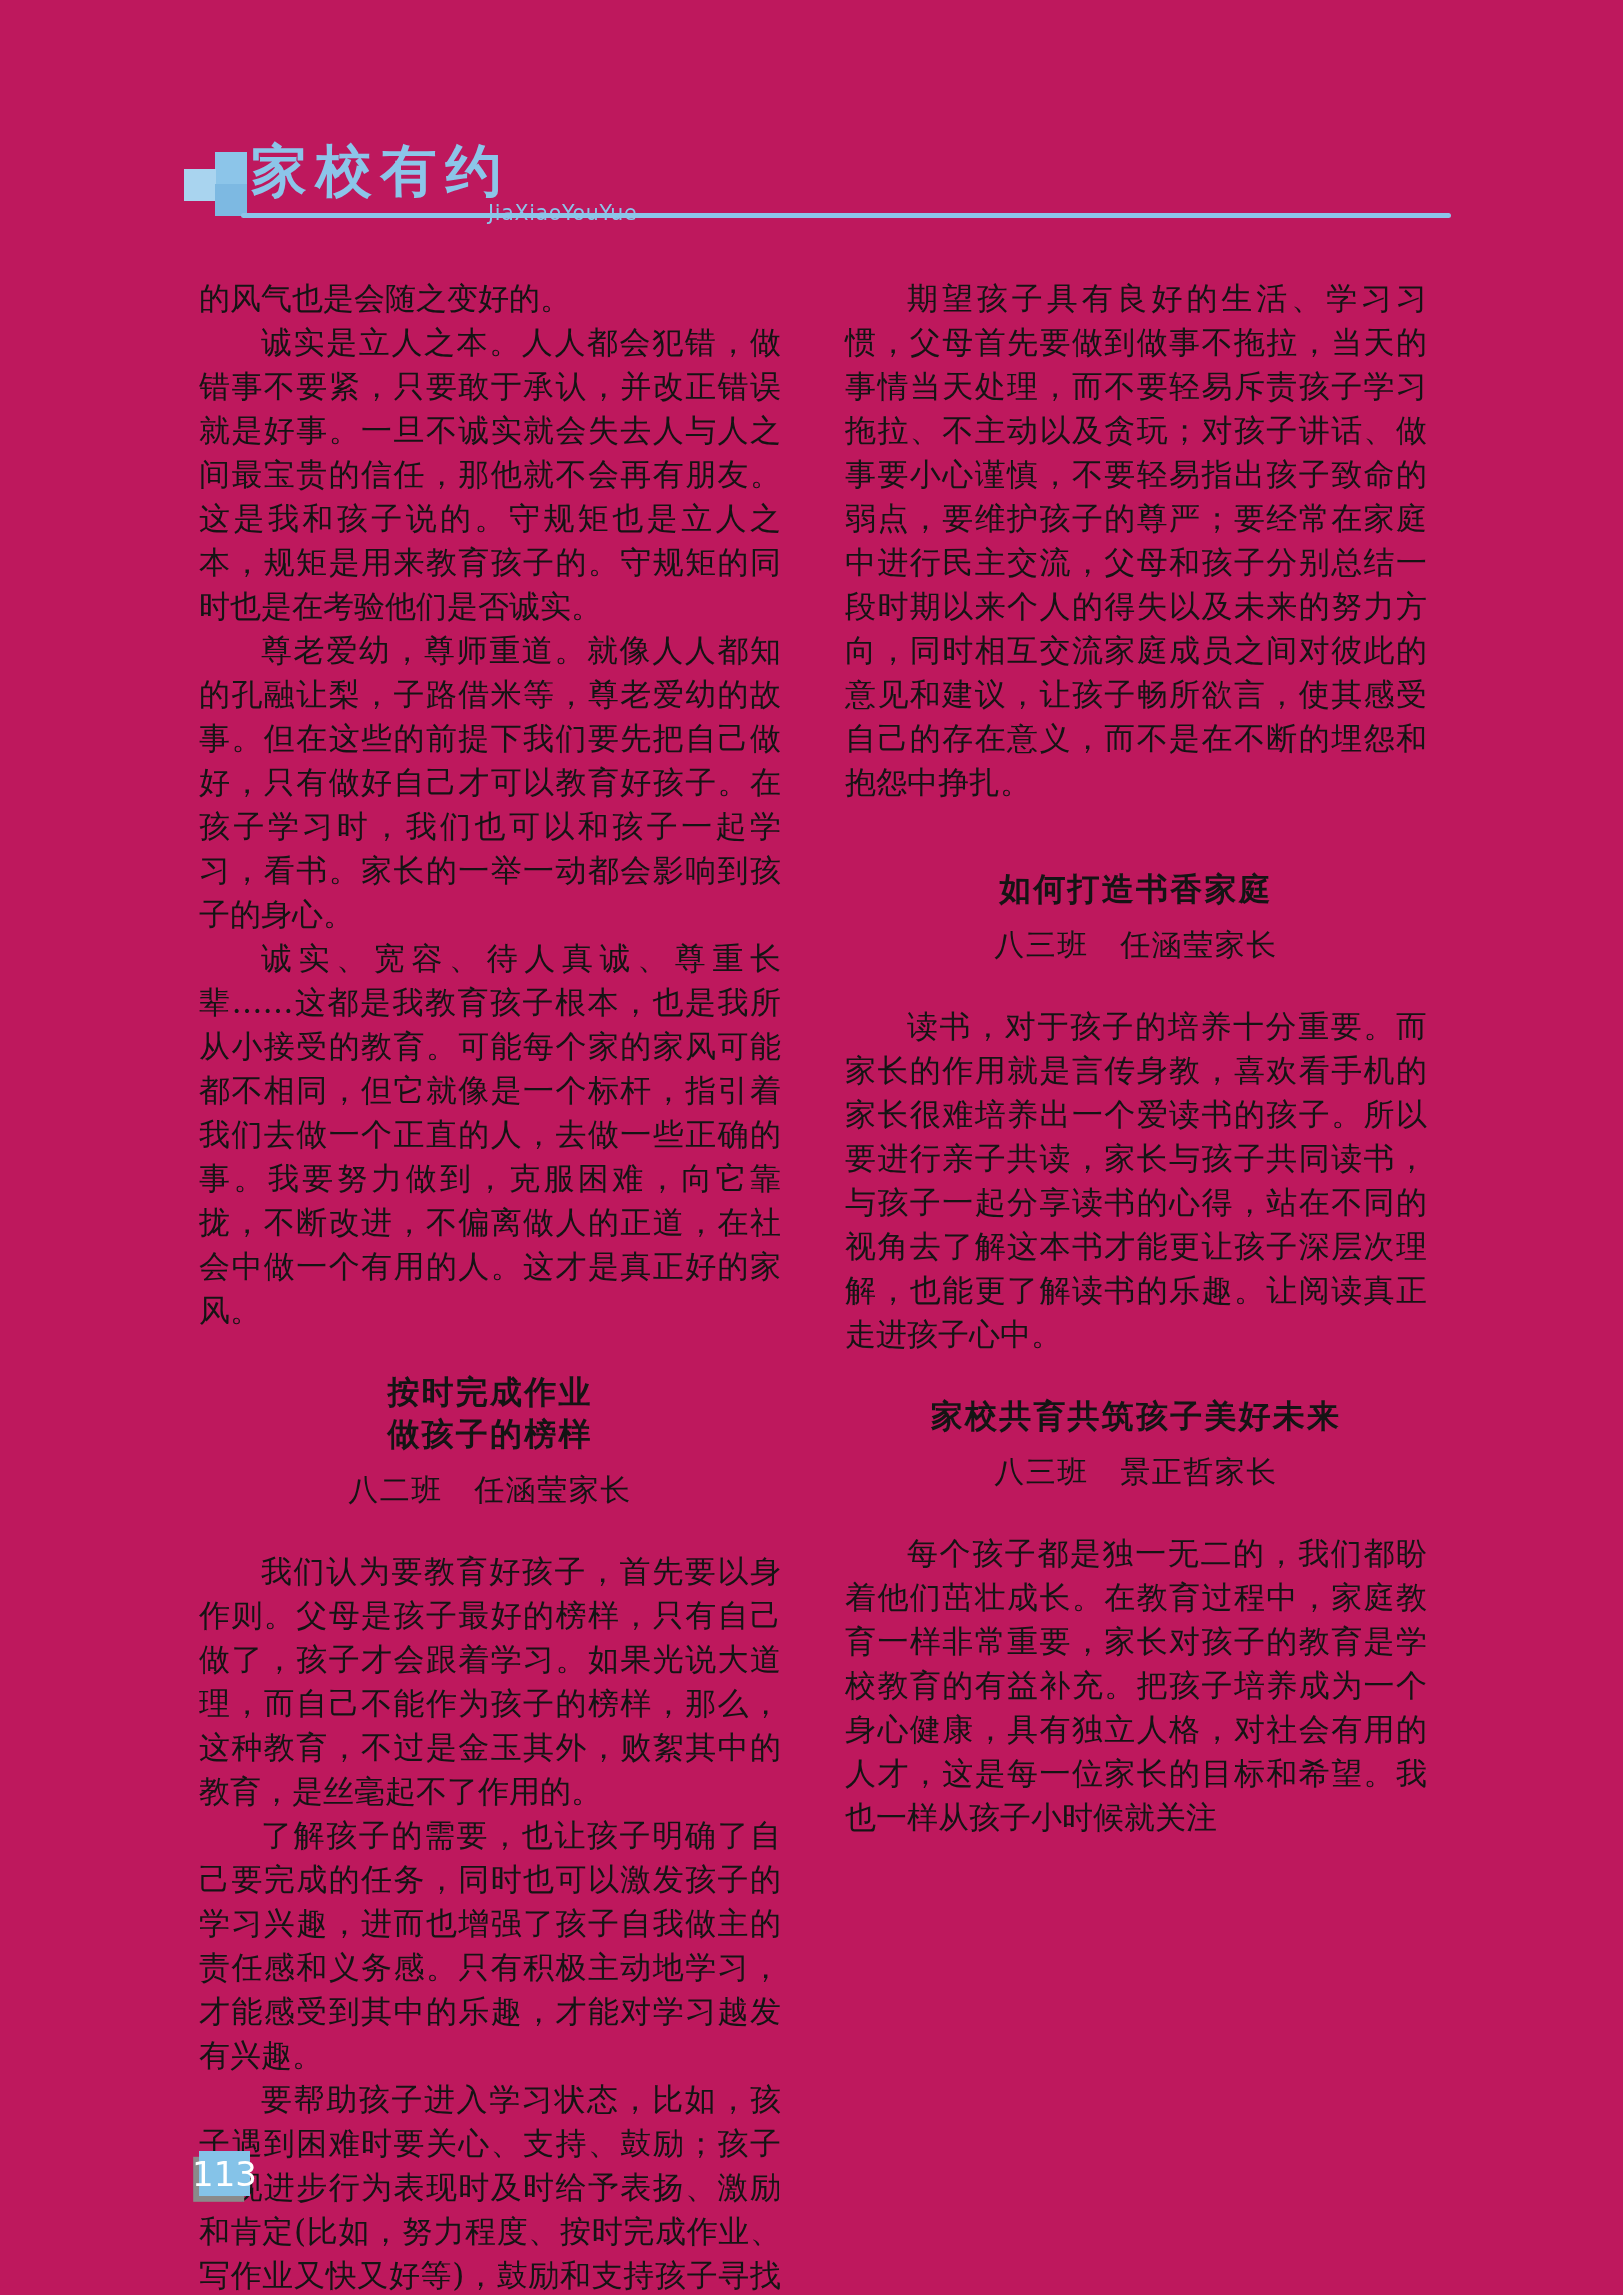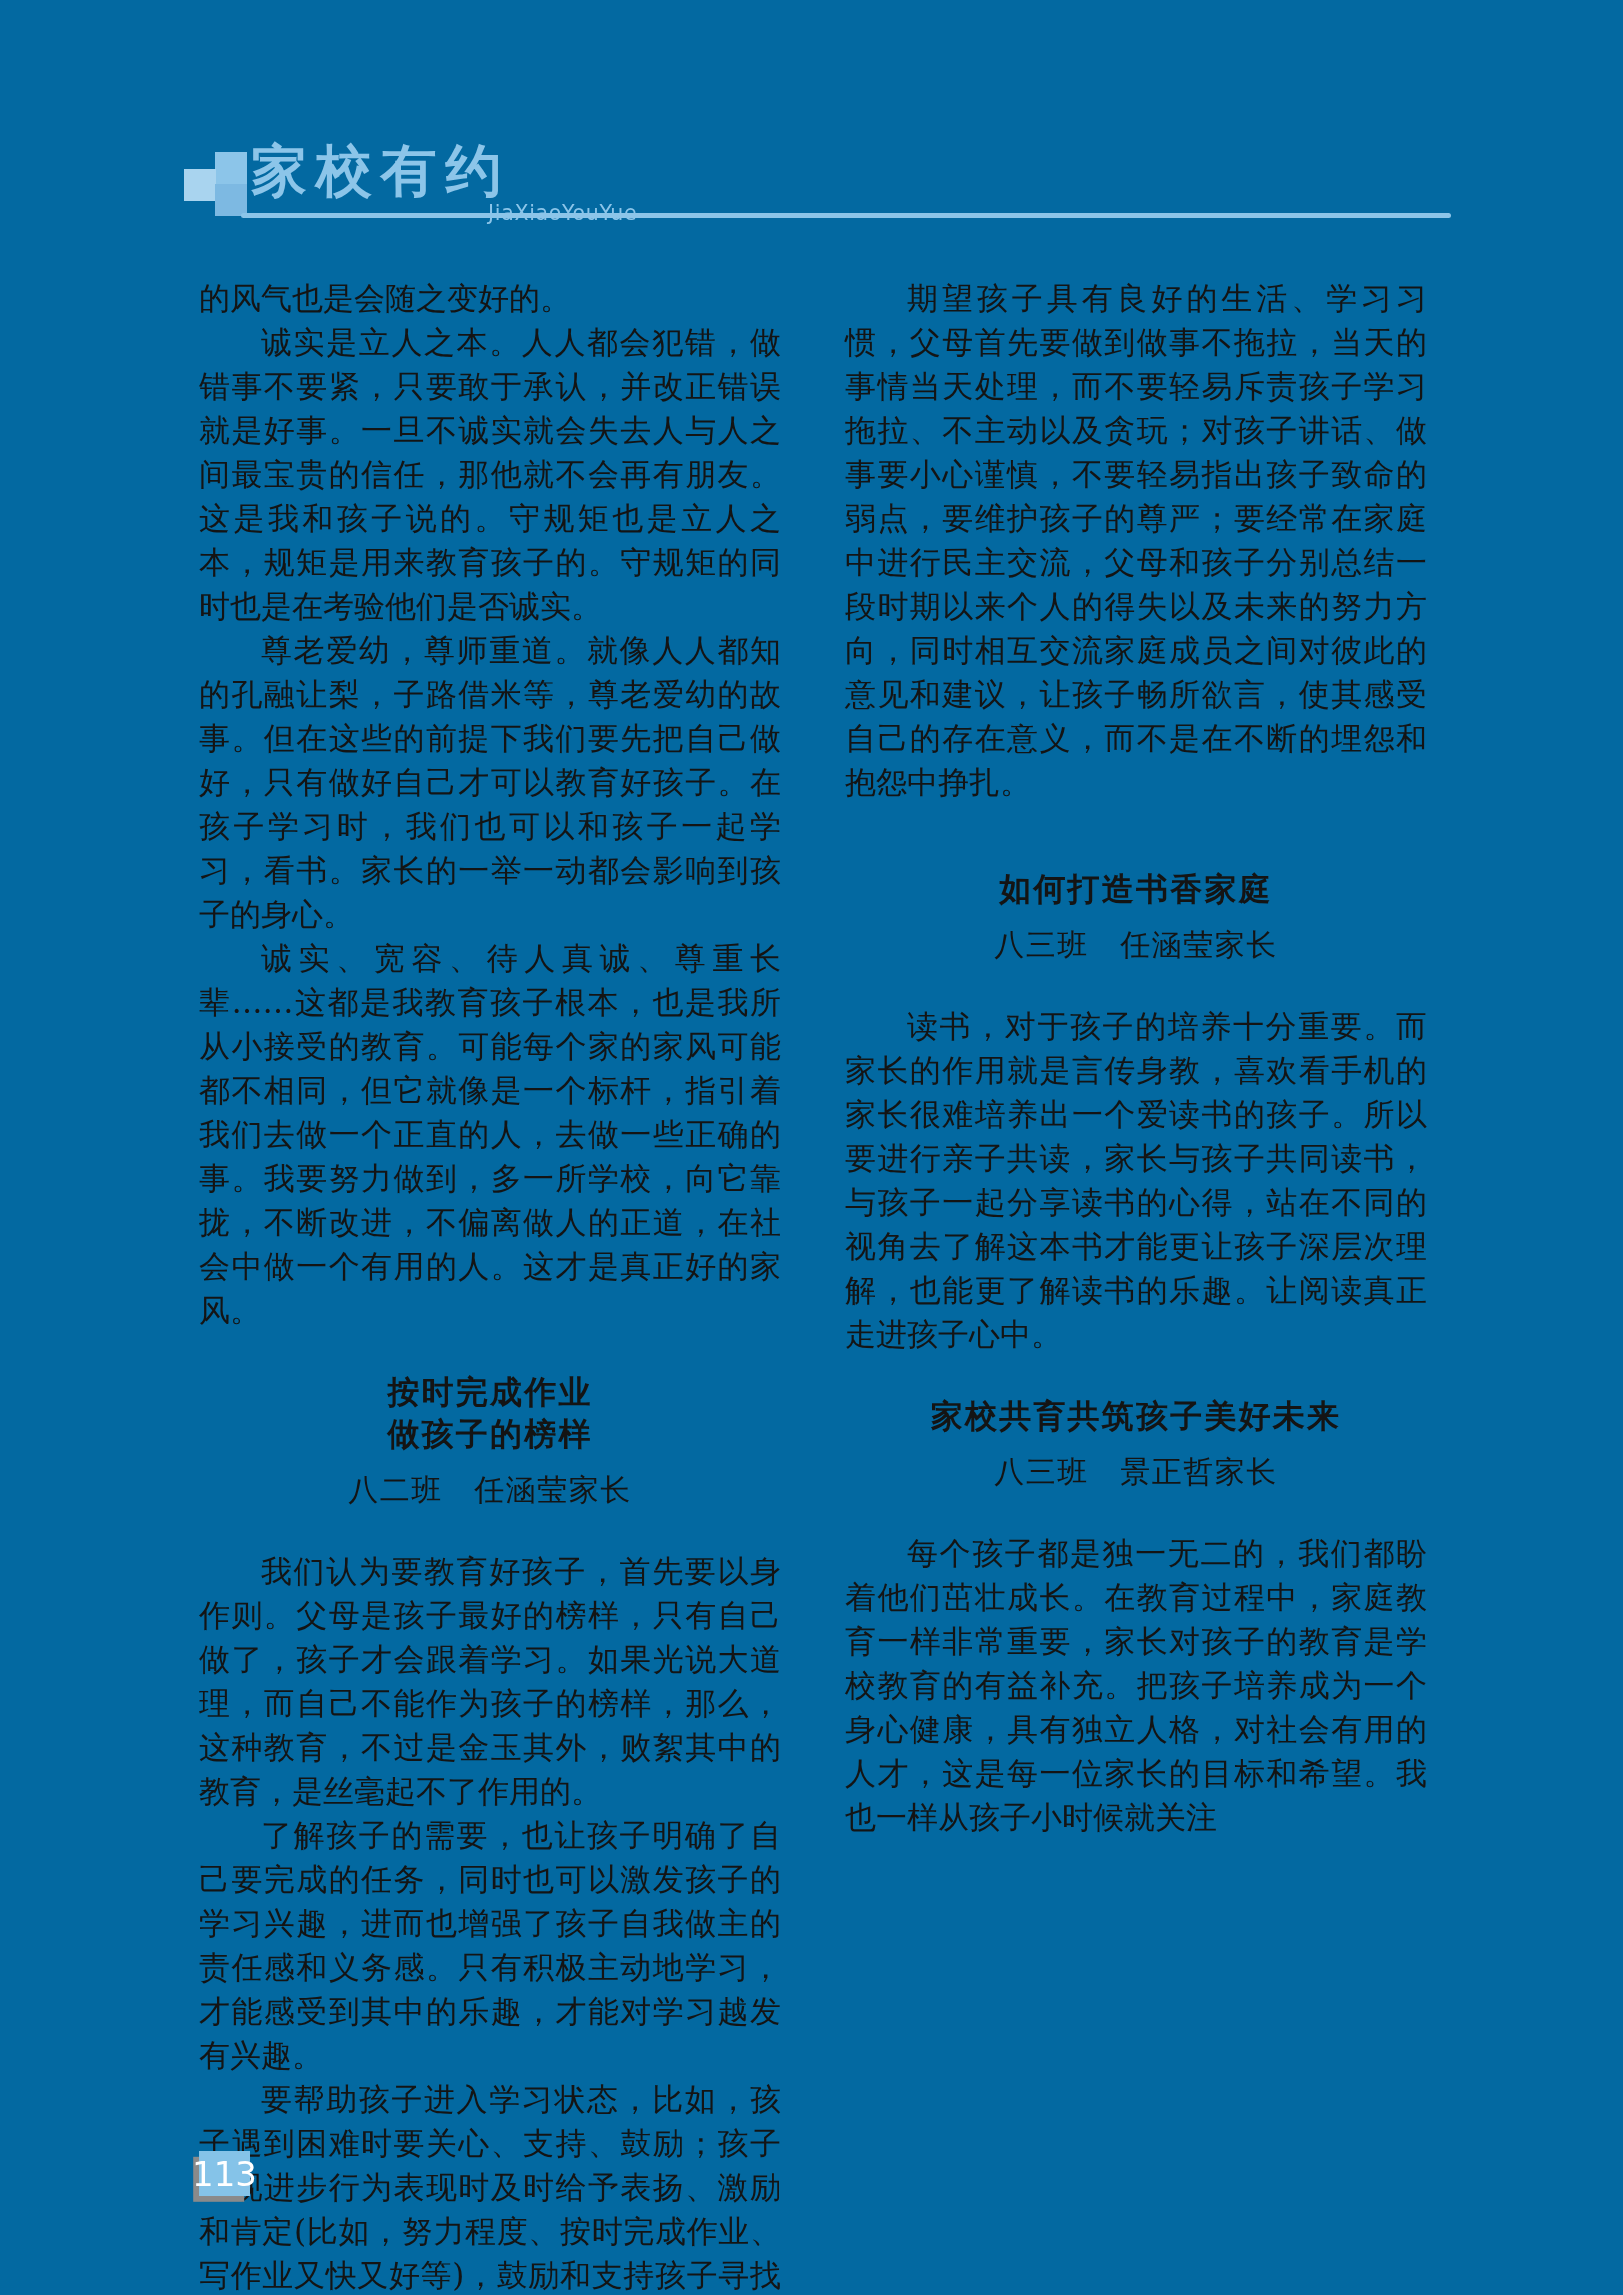--- a/index.html
+++ b/index.html
@@ -4,21 +4,21 @@
 <style>
   :root{
     --accent:#8cc5e9;
     --text:#141414;
     --shadow:#8a8a8a;
   }
   html,body{margin:0;padding:0;background:#ffffff;}
   .page{
     position:relative;
     width:1623px;height:2295px;
-    background:#0369a1;
+    background:#be185d;
     overflow:hidden;
     font-family:"DejaVu Serif","Liberation Serif",serif;
     color:var(--text);
   }
 
   
   .masthead{position:absolute;left:0;top:0;width:1623px;height:234px;}
   .logo-squares{position:absolute;left:184px;top:152px;width:64px;height:66px;}
   .logo-squares .sq{position:absolute;width:32px;height:32px;}
   .sq-top{left:31px;top:0;background:var(--accent);}
@@ -92,21 +92,21 @@
     <div class="logo-pinyin">JiaXiaoYouYue</div>
     <div class="header-rule"></div>
   </div>
 
   <div class="columns">
 
     <section class="col col-left">
       <p class="no-indent">的风气也是会随之变好的。</p>
       <p>诚实是立人之本。人人都会犯错，做错事不要紧，只要敢于承认，并改正错误就是好事。一旦不诚实就会失去人与人之间最宝贵的信任，那他就不会再有朋友。这是我和孩子说的。守规矩也是立人之本，规矩是用来教育孩子的。守规矩的同时也是在考验他们是否诚实。</p>
       <p>尊老爱幼，尊师重道。就像人人都知的孔融让梨，子路借米等，尊老爱幼的故事。但在这些的前提下我们要先把自己做好，只有做好自己才可以教育好孩子。在孩子学习时，我们也可以和孩子一起学习，看书。家长的一举一动都会影响到孩子的身心。</p>
-      <p>诚实、宽容、待人真诚、尊重长辈……这都是我教育孩子根本，也是我所从小接受的教育。可能每个家的家风可能都不相同，但它就像是一个标杆，指引着我们去做一个正直的人，去做一些正确的事。我要努力做到，多一所学校，向它靠拢，不断改进，不偏离做人的正道，在社会中做一个有用的人。这才是真正好的家风。</p>
+      <p>诚实、宽容、待人真诚、尊重长辈……这都是我教育孩子根本，也是我所从小接受的教育。可能每个家的家风可能都不相同，但它就像是一个标杆，指引着我们去做一个正直的人，去做一些正确的事。我要努力做到，克服困难，向它靠拢，不断改进，不偏离做人的正道，在社会中做一个有用的人。这才是真正好的家风。</p>
 
       <h2 class="article-title">
         <span>按时完成作业</span><br>
         <span>做孩子的榜样</span>
       </h2>
       <div class="article-author">八二班　任涵莹家长</div>
 
       <p>我们认为要教育好孩子，首先要以身作则。父母是孩子最好的榜样，只有自己做了，孩子才会跟着学习。如果光说大道理，而自己不能作为孩子的榜样，那么，这种教育，不过是金玉其外，败絮其中的教育，是丝毫起不了作用的。</p>
       <p>了解孩子的需要，也让孩子明确了自己要完成的任务，同时也可以激发孩子的学习兴趣，进而也增强了孩子自我做主的责任感和义务感。只有积极主动地学习，才能感受到其中的乐趣，才能对学习越发有兴趣。</p>
       <p>要帮助孩子进入学习状态，比如，孩子遇到困难时要关心、支持、鼓励；孩子出现进步行为表现时及时给予表扬、激励和肯定(比如，努力程度、按时完成作业、写作业又快又好等)，鼓励和支持孩子寻找适合于自己的学习方法，逐步找到适合自己、独立的学习模式，最终达到良好的学习状态。</p>

